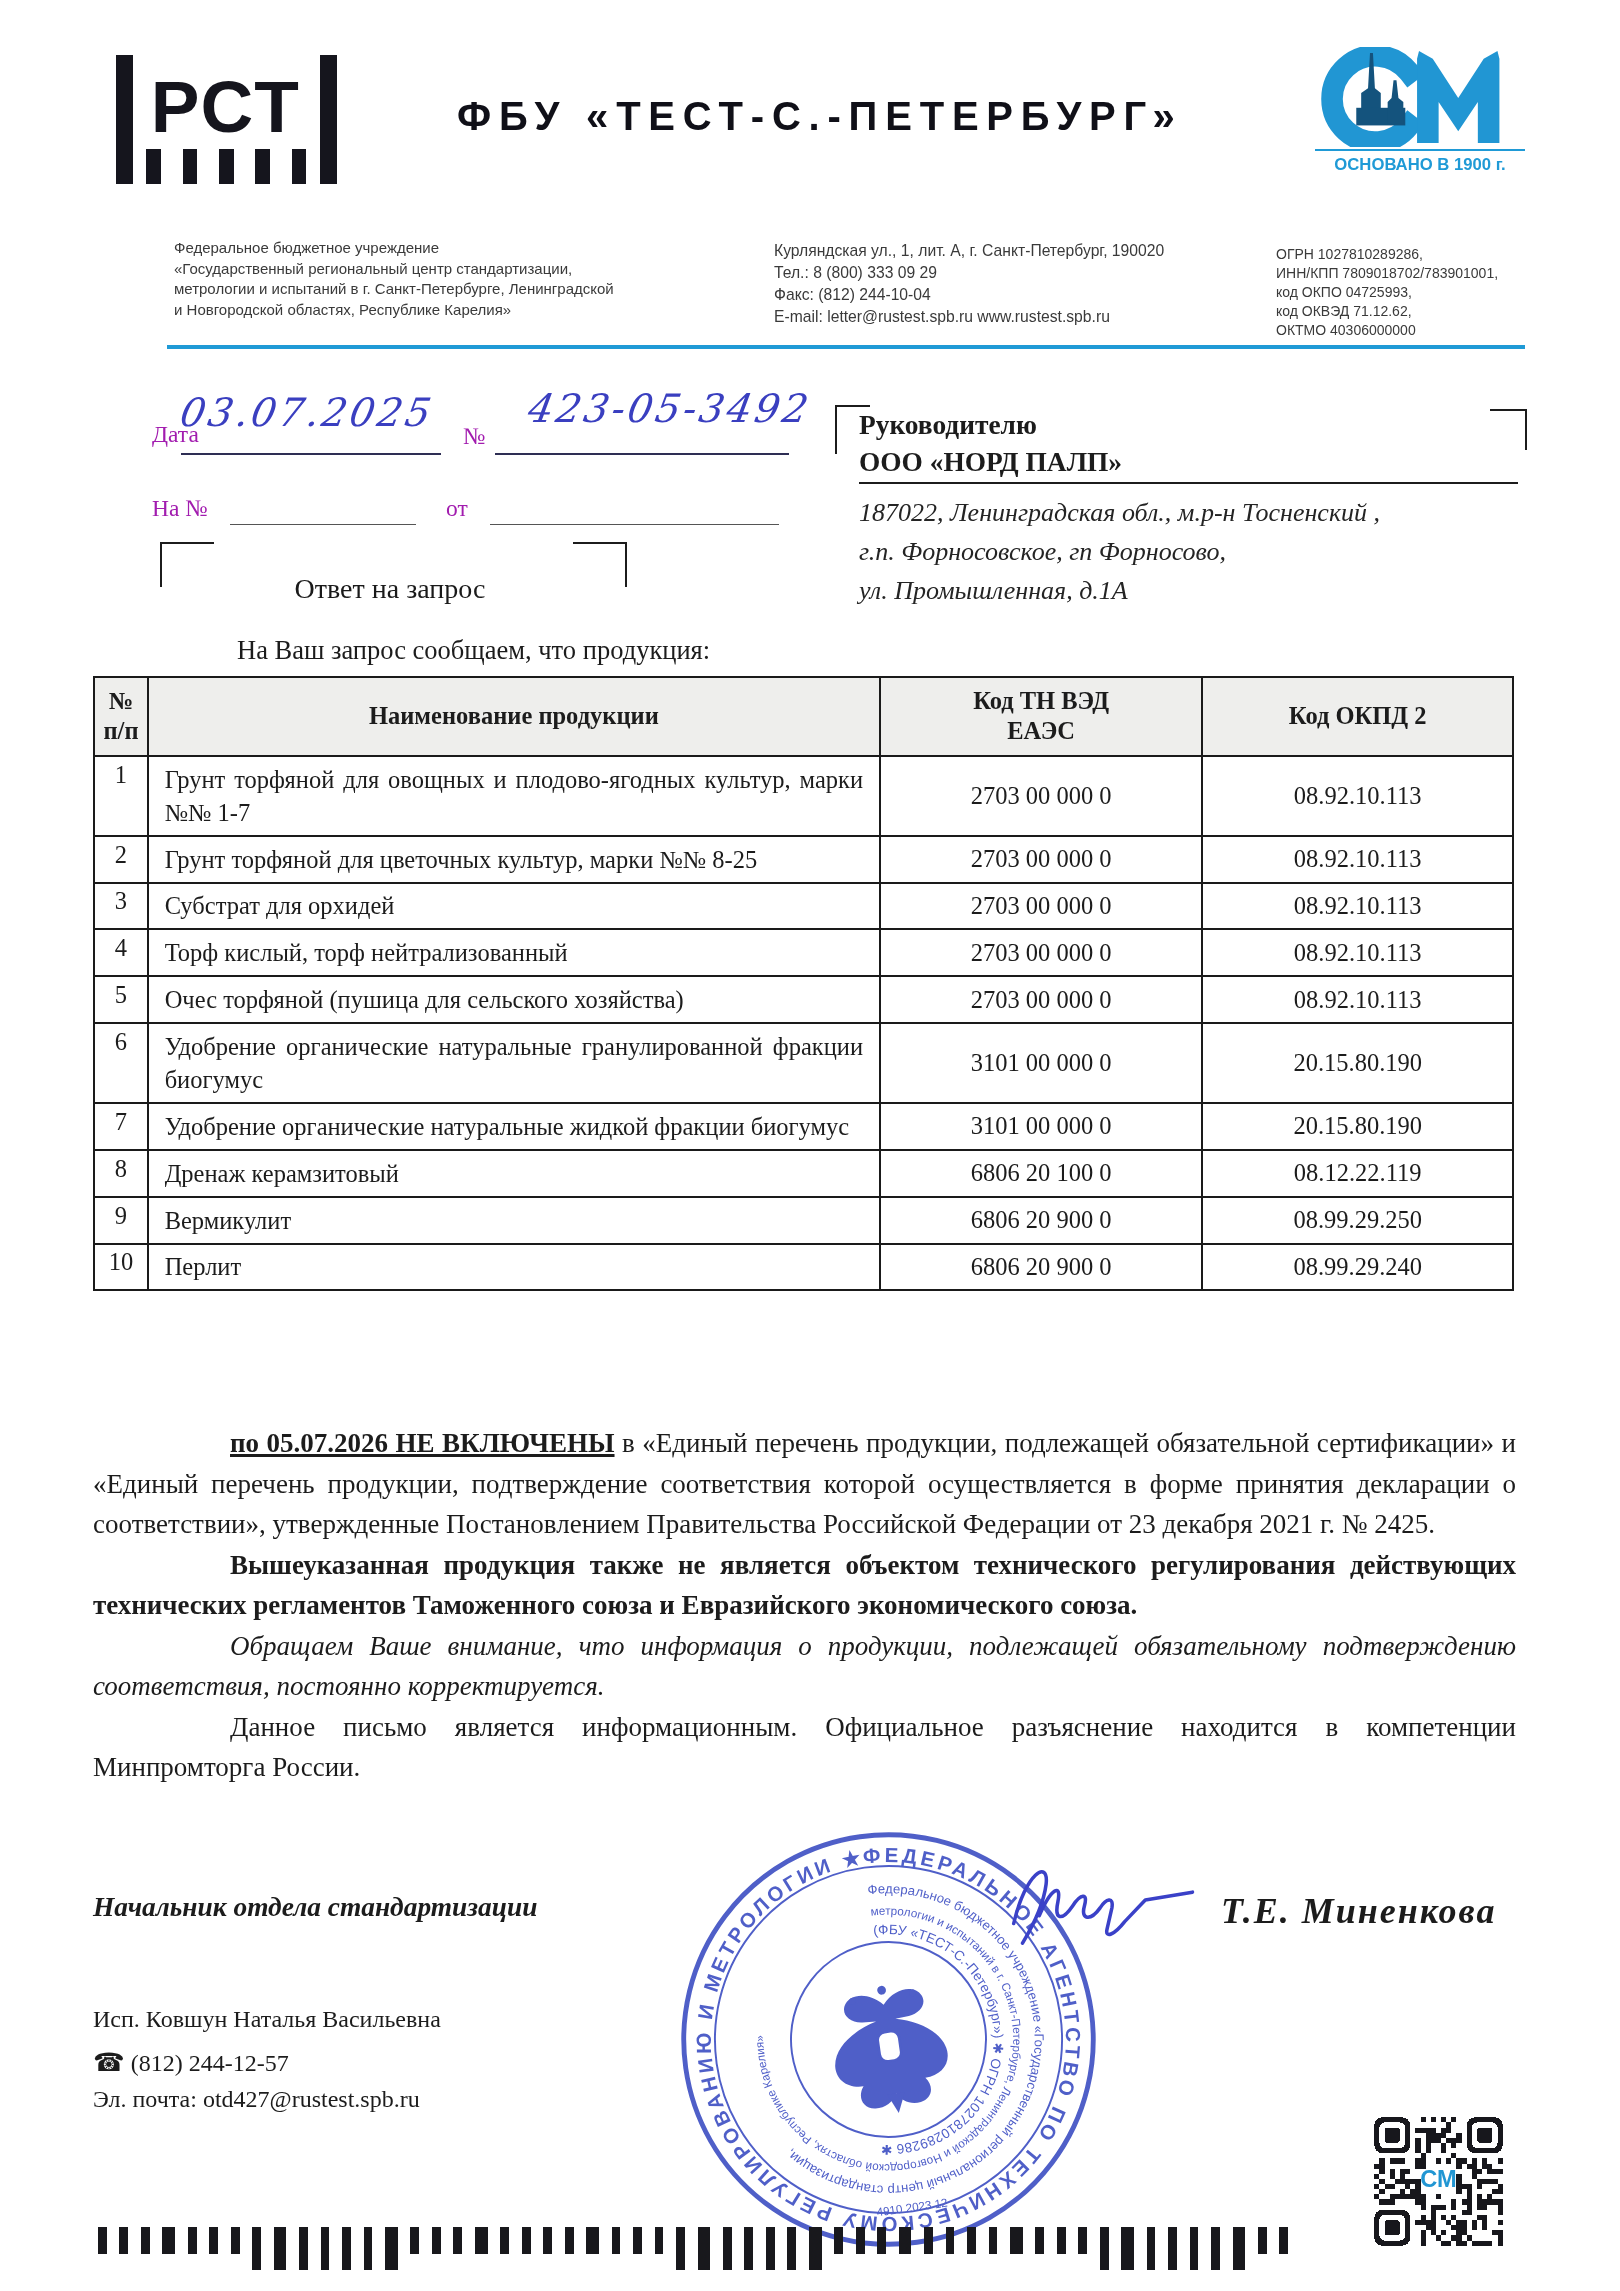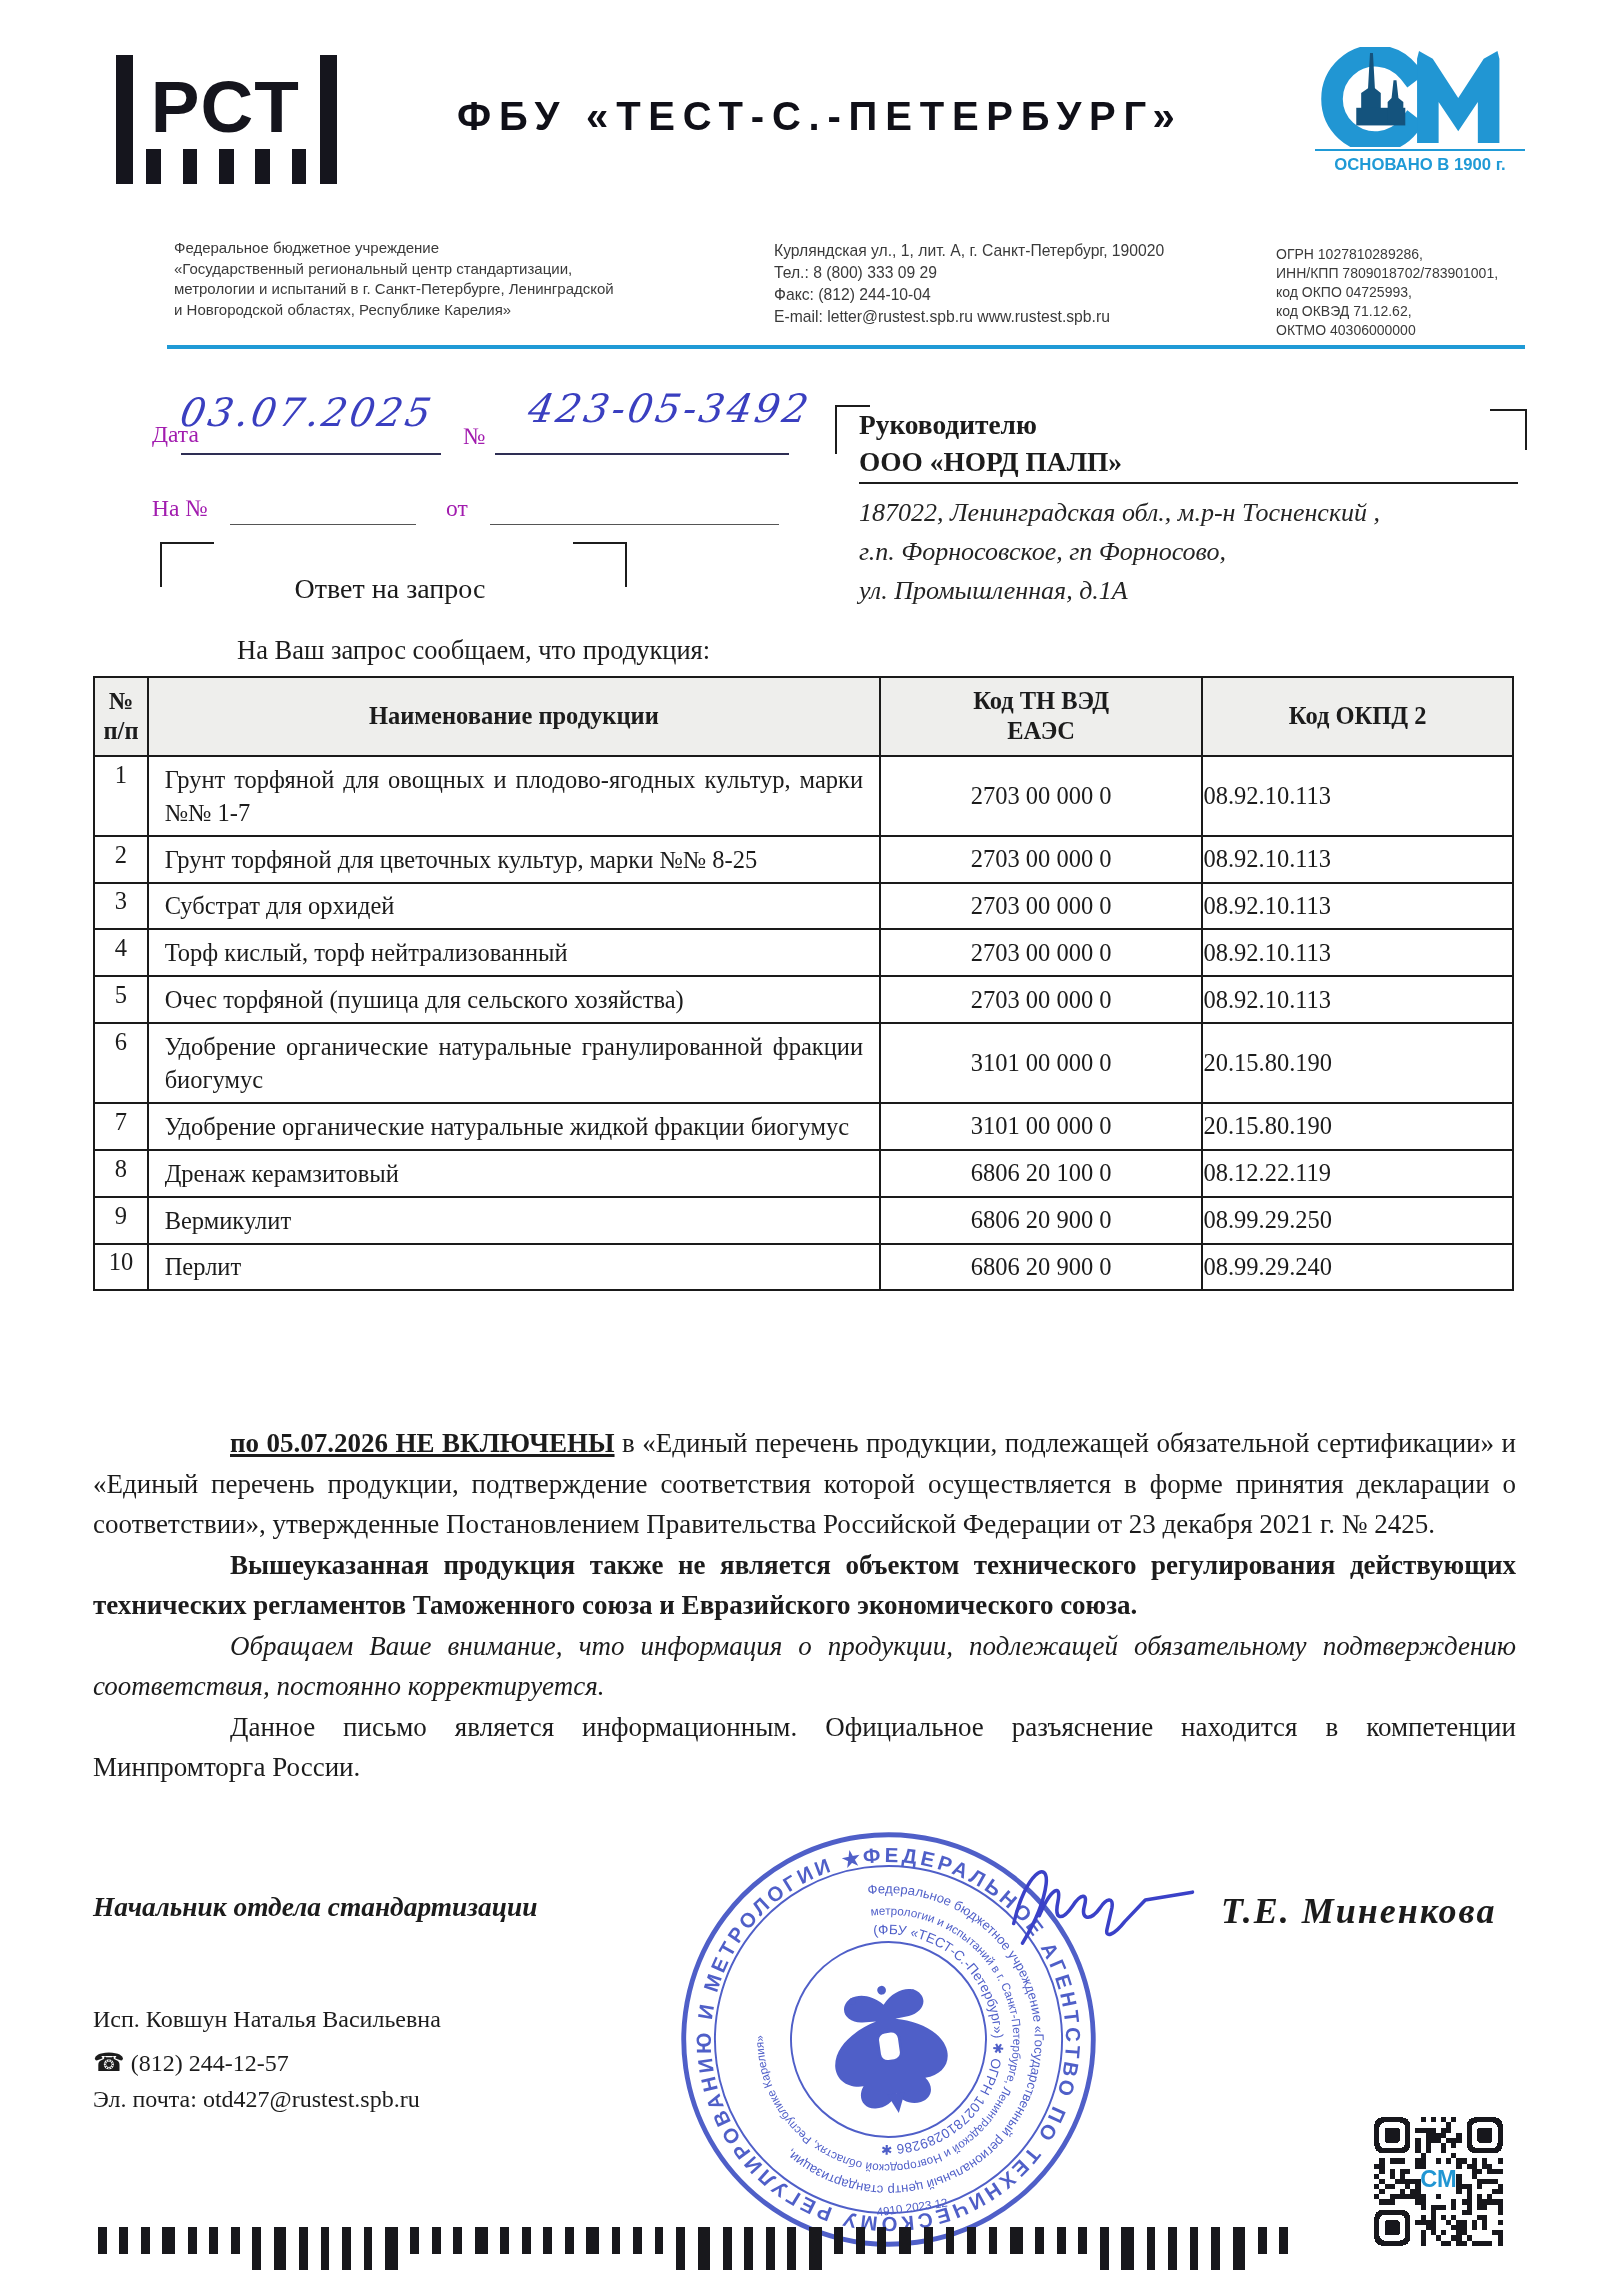--- a/index.html
+++ b/index.html
@@ -62,21 +62,21 @@
   .rcpt-addr { position:absolute; left:859px; width:667px; font-style:italic; font-size:26px; color:#242424; }
   .a0 { top:498px; } .a1 { top:537px; } .a2 { top:576px; }
   
   .intro { position:absolute; left:237px; top:635px; font-size:26.5px; }
   table.products { position:absolute; left:93px; top:676px; width:1421px; border-collapse:collapse; }
   table.products th, table.products td { border:2px solid #1a1a1a; font-size:24.5px; }
   table.products th { background:#eeeeec; font-weight:bold; text-align:center; padding:7.8px 5.9px; line-height:1.25; }
   td.c-num { width:54px; text-align:center; vertical-align:top; padding:3.9px 2px; }
   td.c-name { width:733px; text-align:justify; vertical-align:top; padding:5.9px 15.7px; line-height:1.35; }
   td.c-tnved { width:323px; text-align:center; vertical-align:middle; }
-  td.c-okpd { width:311px; vertical-align:middle; }
+  td.c-okpd { width:311px; text-align:center; vertical-align:middle; }
   .th-narrow { display:inline-block; width:167px; }
   
   .body-text { position:absolute; left:93px; top:1423px; width:1423px; font-size:27px; line-height:1.5; }
   .body-text p { text-indent:137px; text-align:justify; }
   .bu { font-weight:bold; text-decoration:underline; text-decoration-thickness:2.9px; }
   .pbold { font-weight:bold; }
   .pitalic { font-style:italic; }
   
   .sig-title { position:absolute; left:93px; top:1890px; font-weight:bold; font-style:italic; font-size:27.4px; line-height:1.25; }
   .stamp-wrap { position:absolute; left:674px; top:1825px; width:429px; height:429px; transform:rotate(-8deg); opacity:0.92; }

